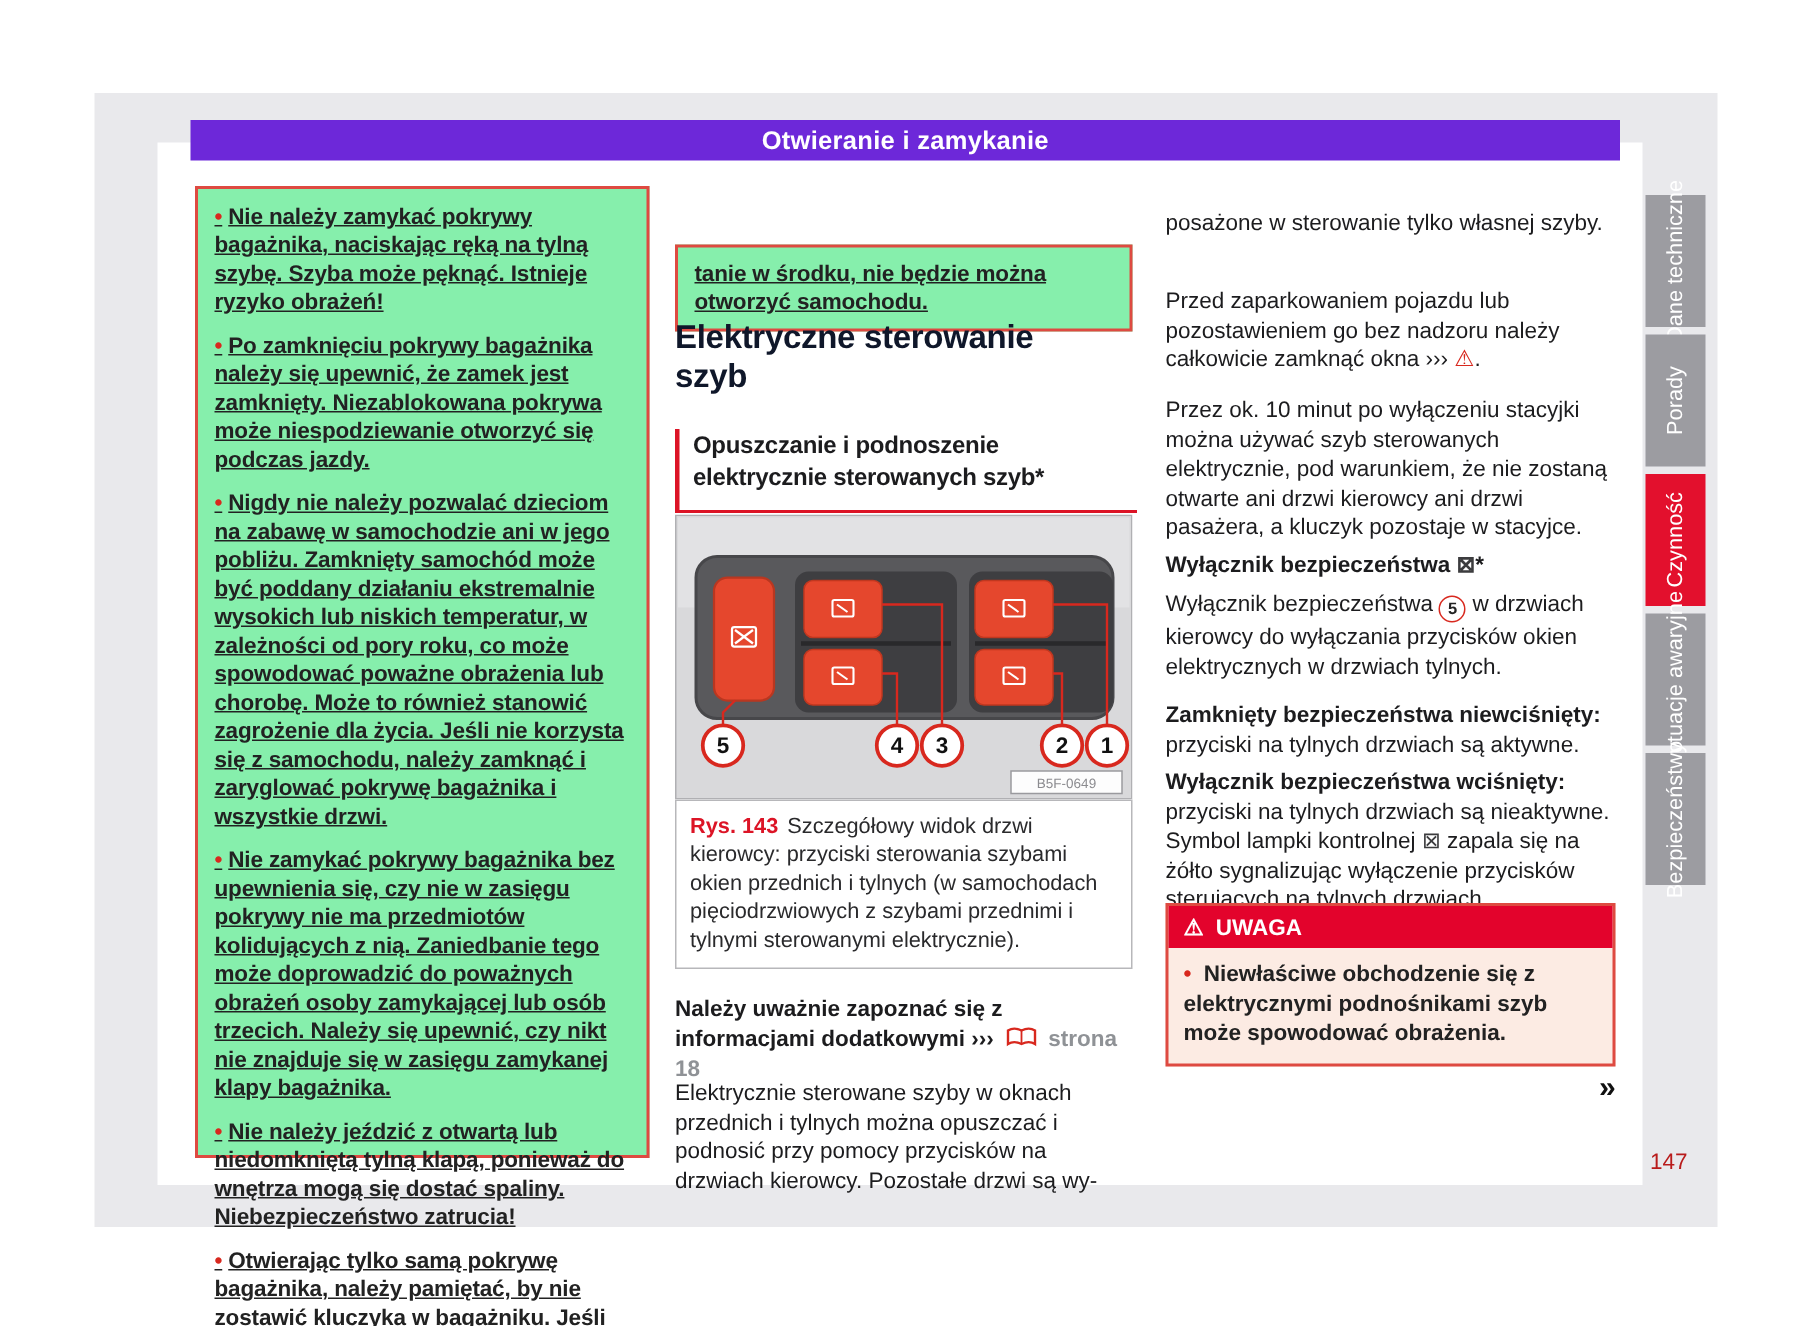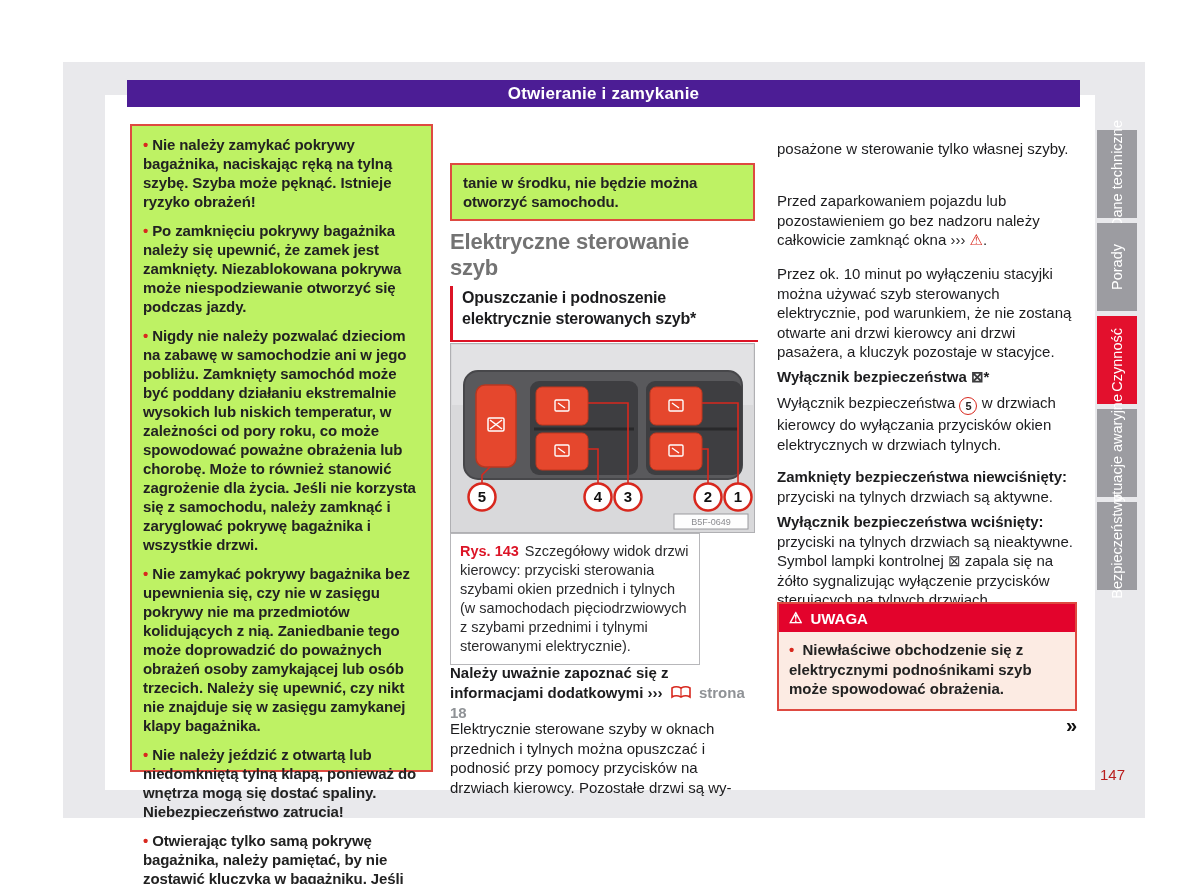--- a/index.html
+++ b/index.html
@@ -3,45 +3,45 @@
 <meta charset="utf-8">
 <style>
   html,body{margin:0;padding:0;}
   body{
     width:1200px;height:884px;position:relative;background:#ffffff;
     font-family:"Liberation Sans", sans-serif;color:#1c1c1e;overflow:hidden;
   }
   .page-bg{position:absolute;left:63px;top:62px;width:1082px;height:756px;background:#e9e9ec;}
   .content-bg{position:absolute;left:105px;top:95px;width:990px;height:695px;background:#ffffff;}
   .header-bar{
-    position:absolute;left:127px;top:80px;width:953px;height:27px;background:#4c1d95;
+    position:absolute;left:127px;top:80px;width:953px;height:27px;background:#6d28d9;
     color:#ffffff;font-weight:bold;font-size:17px;display:flex;align-items:center;justify-content:center;
     letter-spacing:0.2px;
   }
   .wbox{
-    background:#bef264;border:2px solid #de4a41;box-sizing:border-box;
-    font-weight:bold;font-size:15px;line-height:19px;letter-spacing:-0.1px;color:#222;
+    background:#86efac;border:2px solid #de4a41;box-sizing:border-box;
+    font-weight:bold;font-size:15px;line-height:19px;letter-spacing:-0.1px;color:#222;text-decoration:underline;
   }
   .wbox-left{position:absolute;left:130px;top:124px;width:303px;height:648px;padding:9px 11px;}
   .wbox-mid{position:absolute;left:450px;top:124px;width:305px;padding:8px 11px;margin-top:39px;}
   .wbox p{margin:0 0 10px 0;}
   .wbox p:last-child{margin-bottom:0;}
   .bullet{color:#d8281e;margin-right:4px;}
   .section-title{
-    position:absolute;left:450px;top:214px;width:280px;color:#737373;
+    position:absolute;left:450px;top:197px;width:280px;color:#0f172a;
     font-size:22px;font-weight:bold;line-height:26px;letter-spacing:-0.2px;
   }
   .subsection{
     position:absolute;left:450px;top:286px;width:296px;
     border-left:3px solid #dc1426;border-bottom:2px solid #dc1426;
     padding:1px 0 11px 9px;font-weight:bold;font-size:16px;line-height:21px;letter-spacing:-0.2px;
   }
   .figure{position:absolute;left:450px;top:343px;width:305px;height:190px;}
   .caption{
-    position:absolute;left:450px;top:533px;width:250px;box-sizing:border-box;
+    position:absolute;left:450px;top:533px;width:305px;box-sizing:border-box;
     border:1px solid #b7b7ba;background:#fff;padding:8px 9px;font-size:14.5px;line-height:19px;color:#2a2a2c;
   }
   .caption .fig-label{color:#dc1426;font-weight:bold;margin-right:6px;}
   .note{position:absolute;left:450px;top:648px;width:310px;font-weight:bold;font-size:15px;line-height:20px;}
   .note .ref{color:#8f9296;}
   .midpara{position:absolute;left:450px;top:704px;width:305px;font-size:15px;line-height:19.5px;}
   .rc{position:absolute;left:777px;width:300px;font-size:15px;line-height:19.5px;}
   .rc-h{font-weight:bold;}
   .tri{color:#d8281e;}
   .win-ico{color:#3c3c3e;font-size:15px;}

